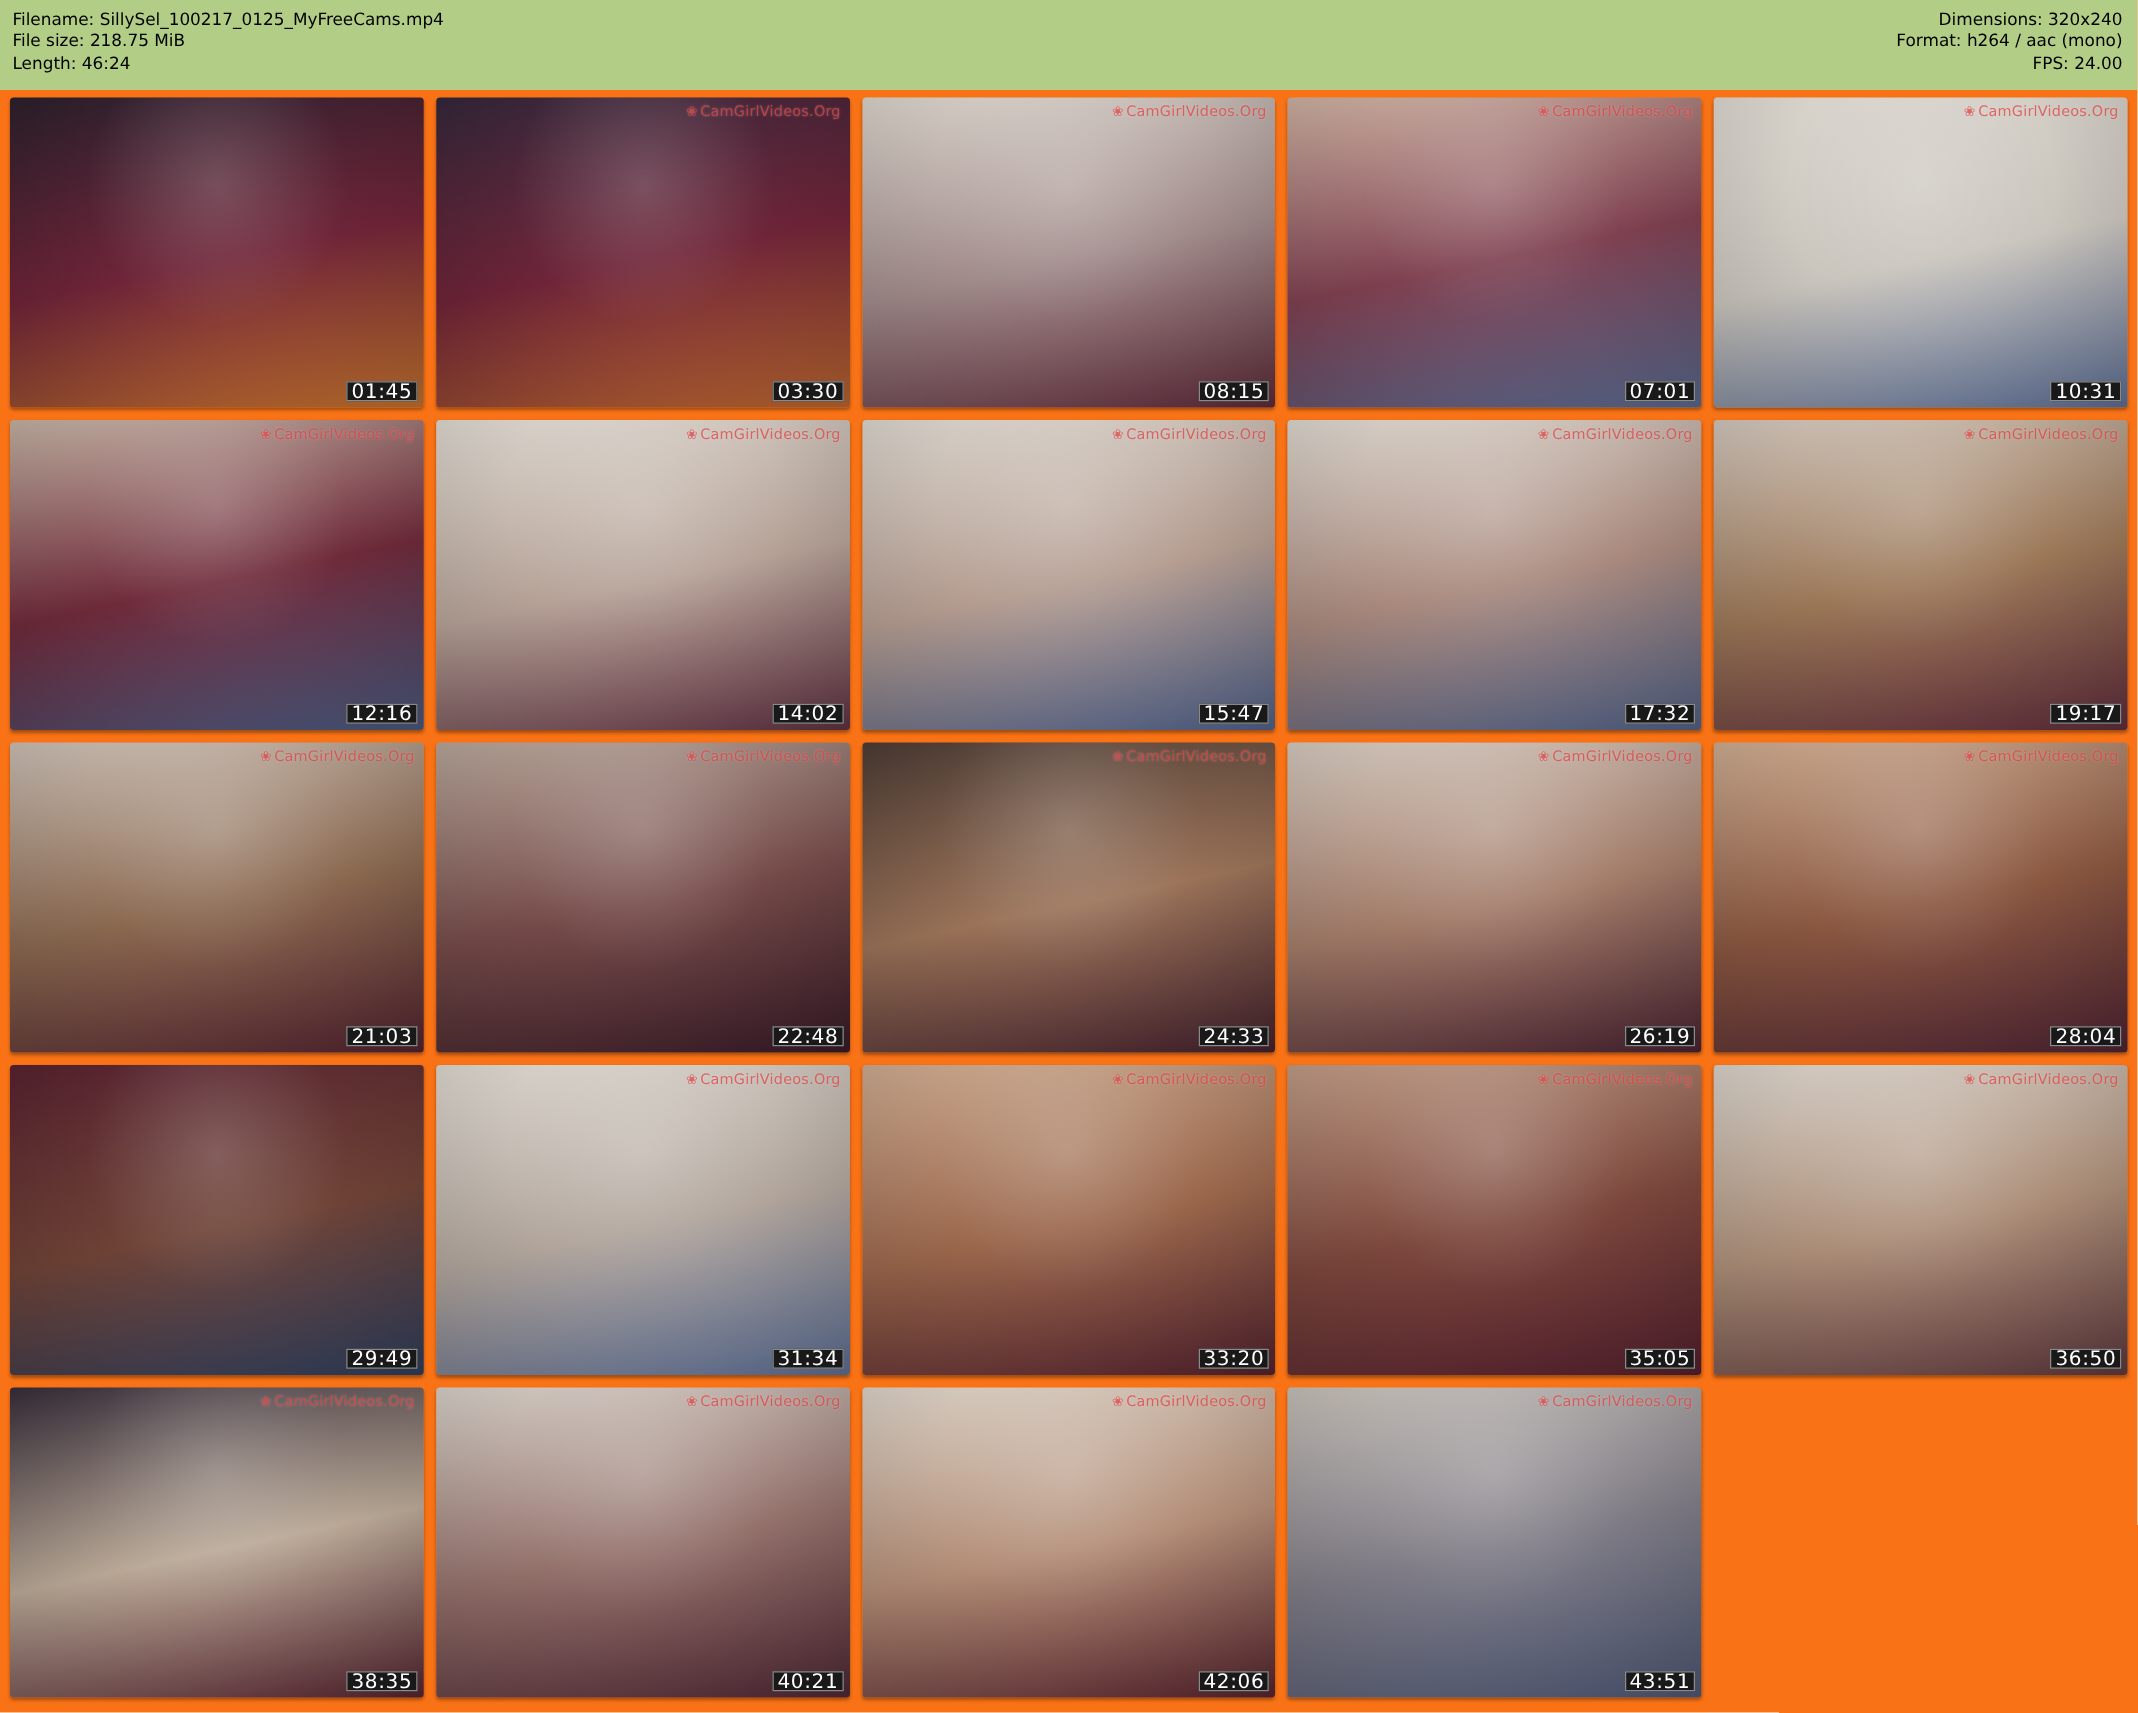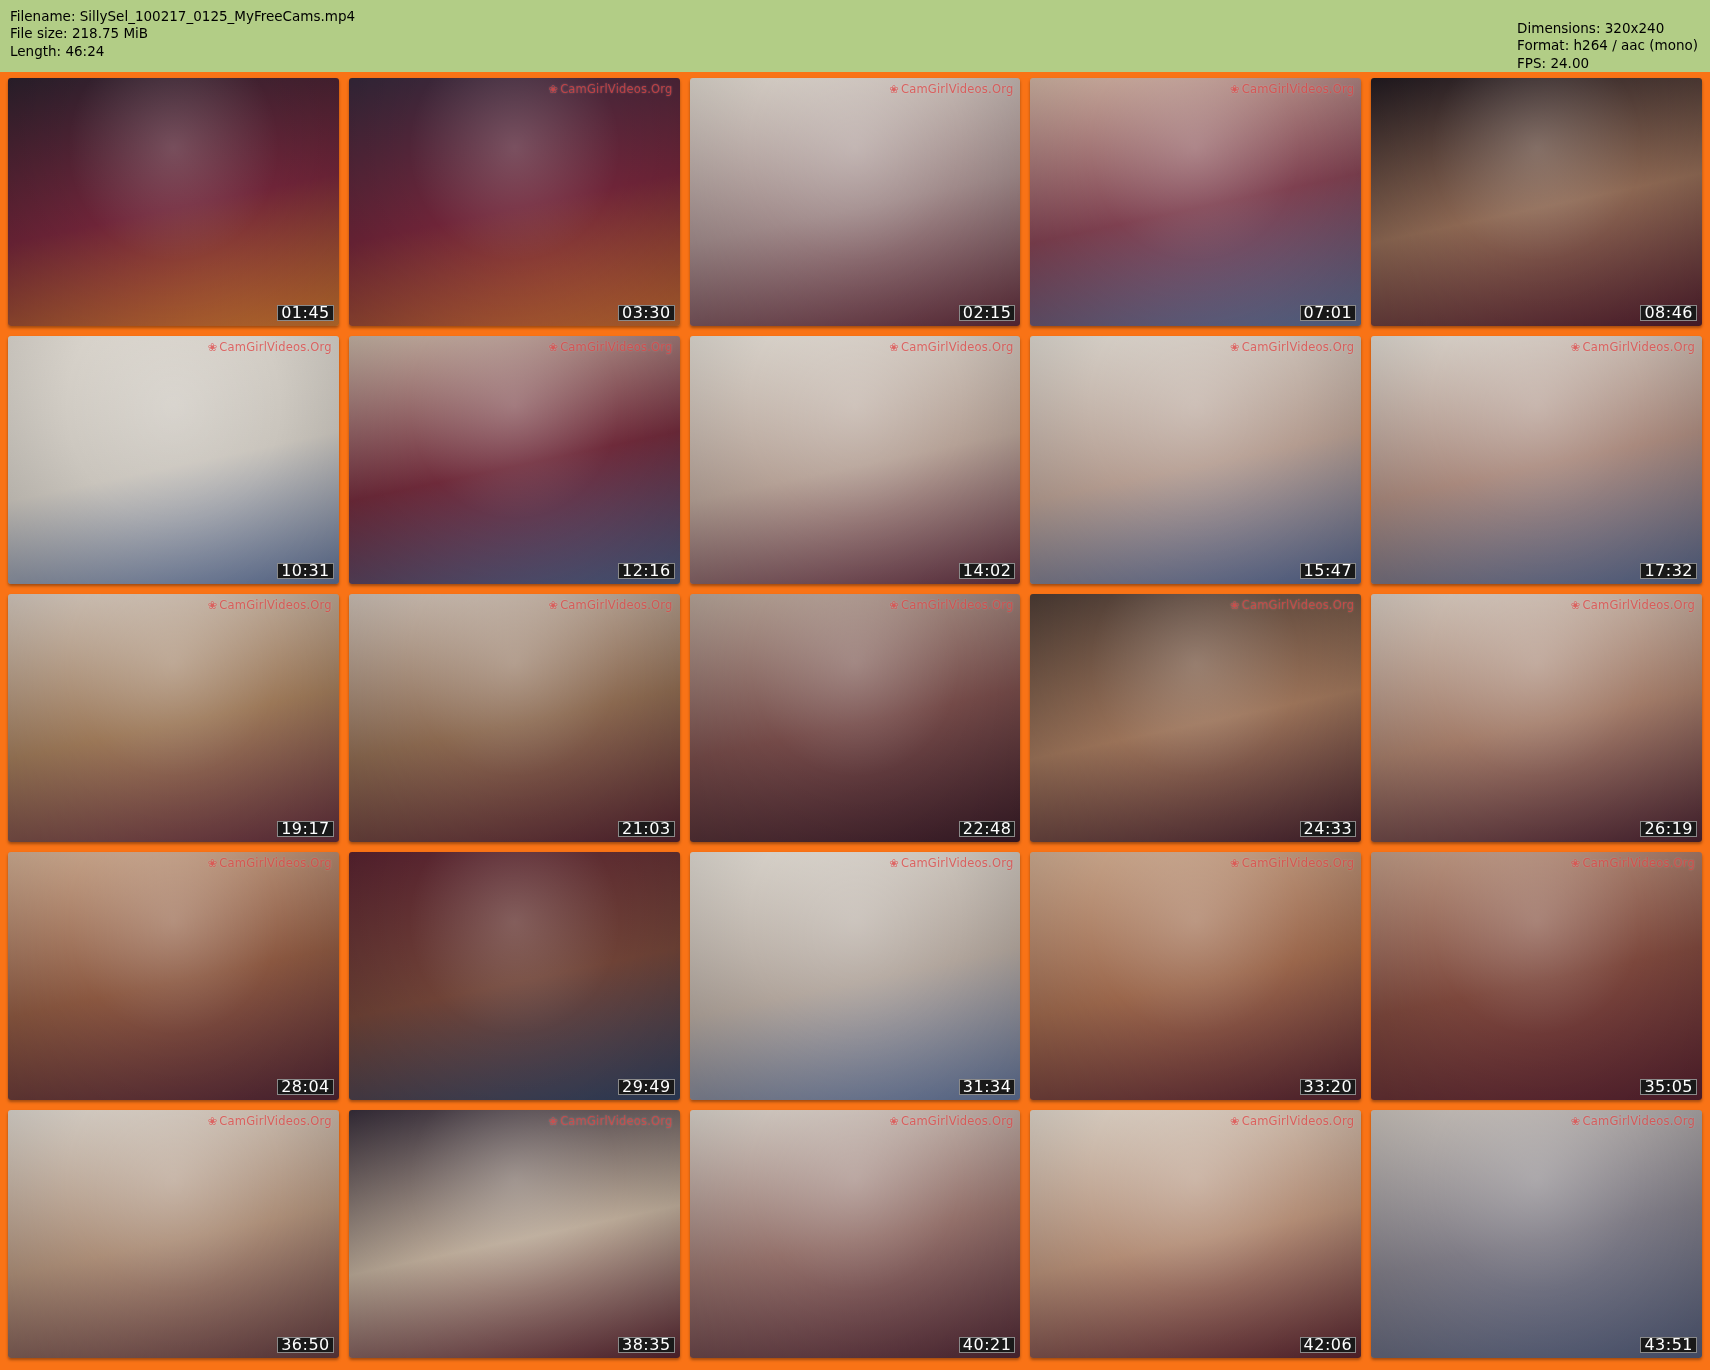--- a/index.html
+++ b/index.html
@@ -19,21 +19,21 @@
     height: 72px;
     box-sizing: border-box;
     padding: 8px 12px 6px 10px;
     display: flex;
     justify-content: space-between;
     color: #000;
     font-size: 13.5px;
     line-height: 1.28;
   }
   .meta-col { white-space: nowrap; }
-  .meta-col.right { text-align: left; margin-top: 12px; }
+  .meta-col.right { text-align: right; }
   .meta-line span { display: inline; }
   
   .grid {
     margin: 6px 8px 0 8px;
     display: grid;
     grid-template-columns: repeat(5, 1fr);
     grid-auto-rows: 248px;
     gap: 10px;
   }
   .thumb {
@@ -117,30 +117,26 @@
       <div class="thumb" style="background: linear-gradient(168deg, rgb(42, 31, 43) 0%, rgb(110, 36, 56) 52%, rgb(193, 112, 45) 100%);">
 
     <span class="timestamp" style="background: rgb(25, 25, 25); color: rgb(255, 255, 255);">01:45</span>
   </div>
       <div class="thumb" style="background: linear-gradient(168deg, rgb(51, 38, 56) 0%, rgb(110, 36, 56) 52%, rgb(184, 101, 47) 100%);">
     <span class="watermark"><span class="wm-icon">❀</span><span class="wm-label">CamGirlVideos.Org</span></span>
     <span class="timestamp" style="background: rgb(25, 25, 25); color: rgb(255, 255, 255);">03:30</span>
   </div>
       <div class="thumb" style="background: linear-gradient(168deg, rgb(214, 208, 199) 0%, rgb(160, 138, 138) 52%, rgb(92, 42, 56) 100%);">
     <span class="watermark"><span class="wm-icon">❀</span><span class="wm-label">CamGirlVideos.Org</span></span>
-    <span class="timestamp" style="background: rgb(25, 25, 25); color: rgb(255, 255, 255);">02:15</span>
+    <span class="timestamp" style="background: rgb(25, 25, 25); color: rgb(255, 255, 255);">08:15</span>
   </div>
       <div class="thumb" style="background: linear-gradient(168deg, rgb(201, 174, 158) 0%, rgb(126, 64, 80) 52%, rgb(86, 104, 140) 100%);">
     <span class="watermark"><span class="wm-icon">❀</span><span class="wm-label">CamGirlVideos.Org</span></span>
     <span class="timestamp" style="background: rgb(25, 25, 25); color: rgb(255, 255, 255);">07:01</span>
   </div>
-      <div class="thumb" style="background: linear-gradient(168deg, rgb(32, 25, 31) 0%, rgb(140, 103, 82) 52%, rgb(78, 29, 44) 100%);">
-
-    <span class="timestamp" style="background: rgb(25, 25, 25); color: rgb(255, 255, 255);">08:46</span>
-  </div>
       <div class="thumb" style="background: linear-gradient(168deg, rgb(217, 212, 204) 0%, rgb(201, 196, 188) 52%, rgb(91, 109, 146) 100%);">
     <span class="watermark"><span class="wm-icon">❀</span><span class="wm-label">CamGirlVideos.Org</span></span>
     <span class="timestamp" style="background: rgb(25, 25, 25); color: rgb(255, 255, 255);">10:31</span>
   </div>
       <div class="thumb" style="background: linear-gradient(168deg, rgb(191, 174, 159) 0%, rgb(110, 42, 58) 52%, rgb(71, 88, 124) 100%);">
     <span class="watermark"><span class="wm-icon">❀</span><span class="wm-label">CamGirlVideos.Org</span></span>
     <span class="timestamp" style="background: rgb(25, 25, 25); color: rgb(255, 255, 255);">12:16</span>
   </div>
       <div class="thumb" style="background: linear-gradient(168deg, rgb(218, 213, 205) 0%, rgb(181, 161, 150) 52%, rgb(94, 48, 64) 100%);">
     <span class="watermark"><span class="wm-icon">❀</span><span class="wm-label">CamGirlVideos.Org</span></span>

